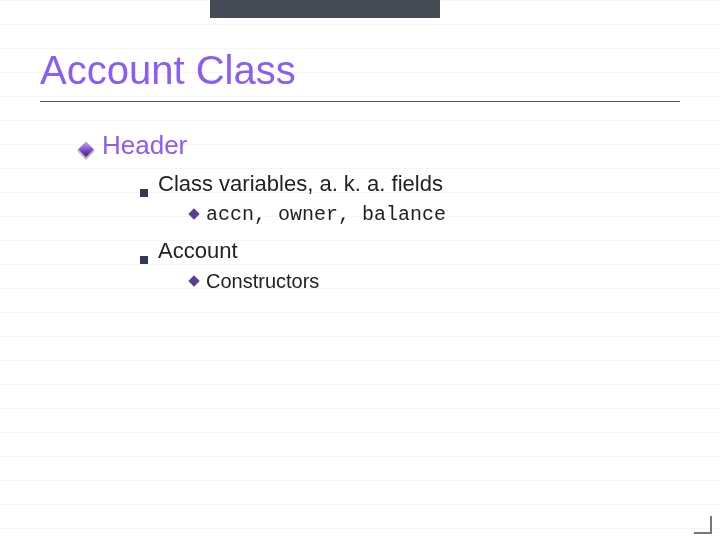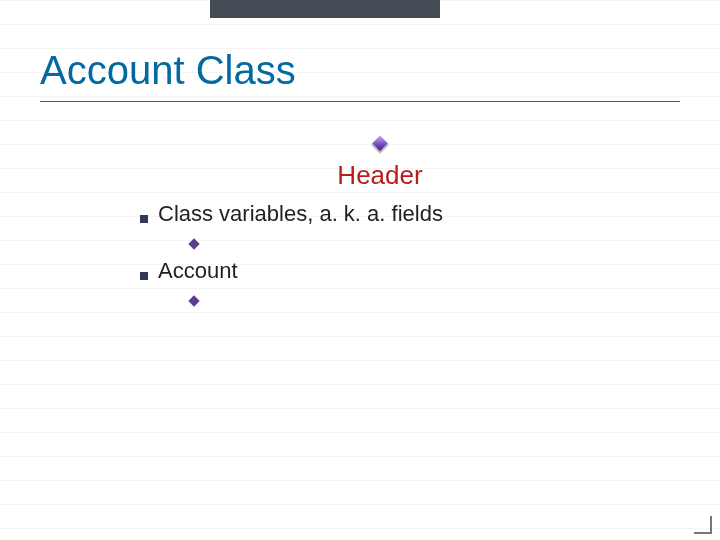--- a/index.html
+++ b/index.html
@@ -29,44 +29,43 @@
     background: #444b55;
   }
   .slide {
     position: relative;
     padding: 48px 40px 0 40px;
     box-sizing: border-box;
     height: 100%;
   }
   .title {
     font-size: 40px;
-    color: #0369a1;
+    color: #8b5cf6;
     margin: 0 0 8px 0;
     font-weight: 400;
   }
   .rule {
     border: none;
     border-top: 1px solid #555;
     margin: 2px 0 28px 0;
   }
   .l1 {
     margin: 4px 0 4px 40px;
     font-size: 26px;
-    color: #b91c1c;
+    color: #8b5cf6;
     display: flex;
     align-items: center;
     gap: 10px;
-    flex-direction: column;
   }
   .l2 {
     margin: 10px 0 4px 100px;
     font-size: 22px;
     color: #222;
     display: flex;
-    align-items: center;
+    align-items: flex-end;
     gap: 10px;
   }
   .l3 {
     margin: 4px 0 4px 150px;
     font-size: 20px;
     color: #222;
     display: flex;
     align-items: flex-start;
     gap: 8px;
     line-height: 1.35;
@@ -128,26 +127,28 @@
   </div>
 
 
   <div class="l2">
     <span class="square"></span>
     <span>Class variables, a. k. a. fields</span>
   </div>
 
   <div class="l3">
     <span class="tiny-diamond"></span>
+    <span class="text mono">accn, owner, balance</span>
   </div>
 
   <div class="l2">
     <span class="square"></span>
     <span>Account</span>
   </div>
 
   <div class="l3">
     <span class="tiny-diamond"></span>
+    <span class="text">Constructors</span>
   </div>
 
 </div>
 
 <div class="corner"></div>
 
 </body></html>

